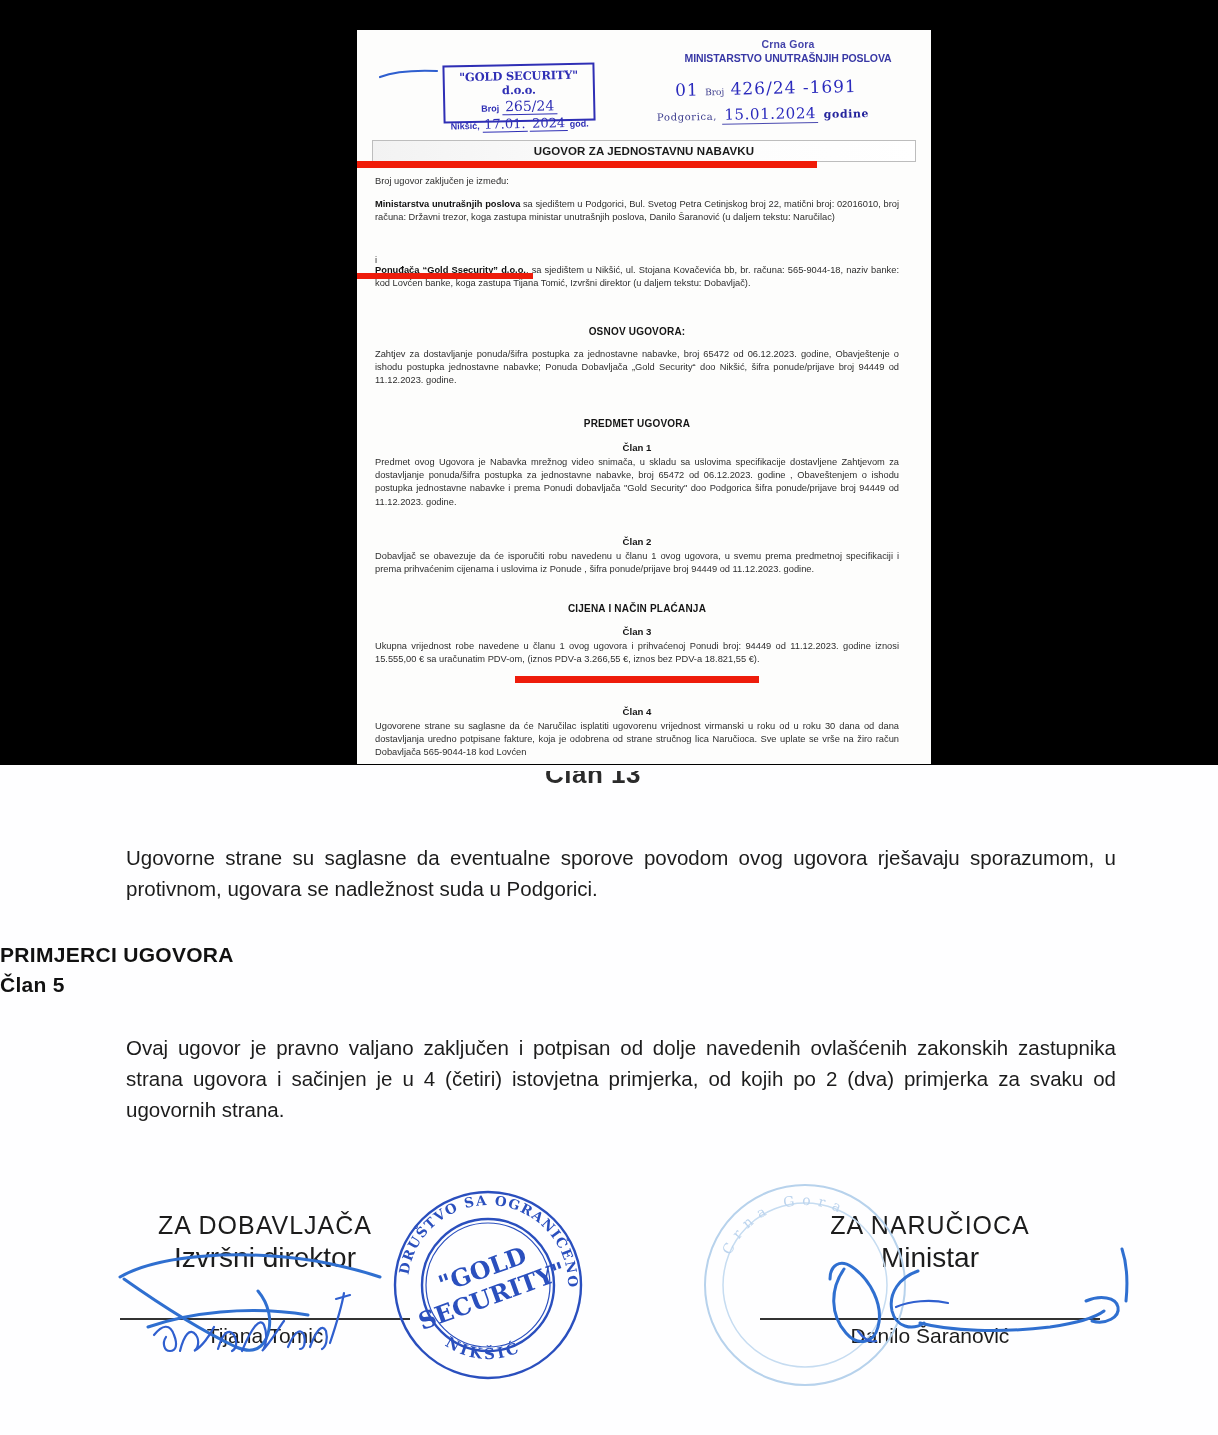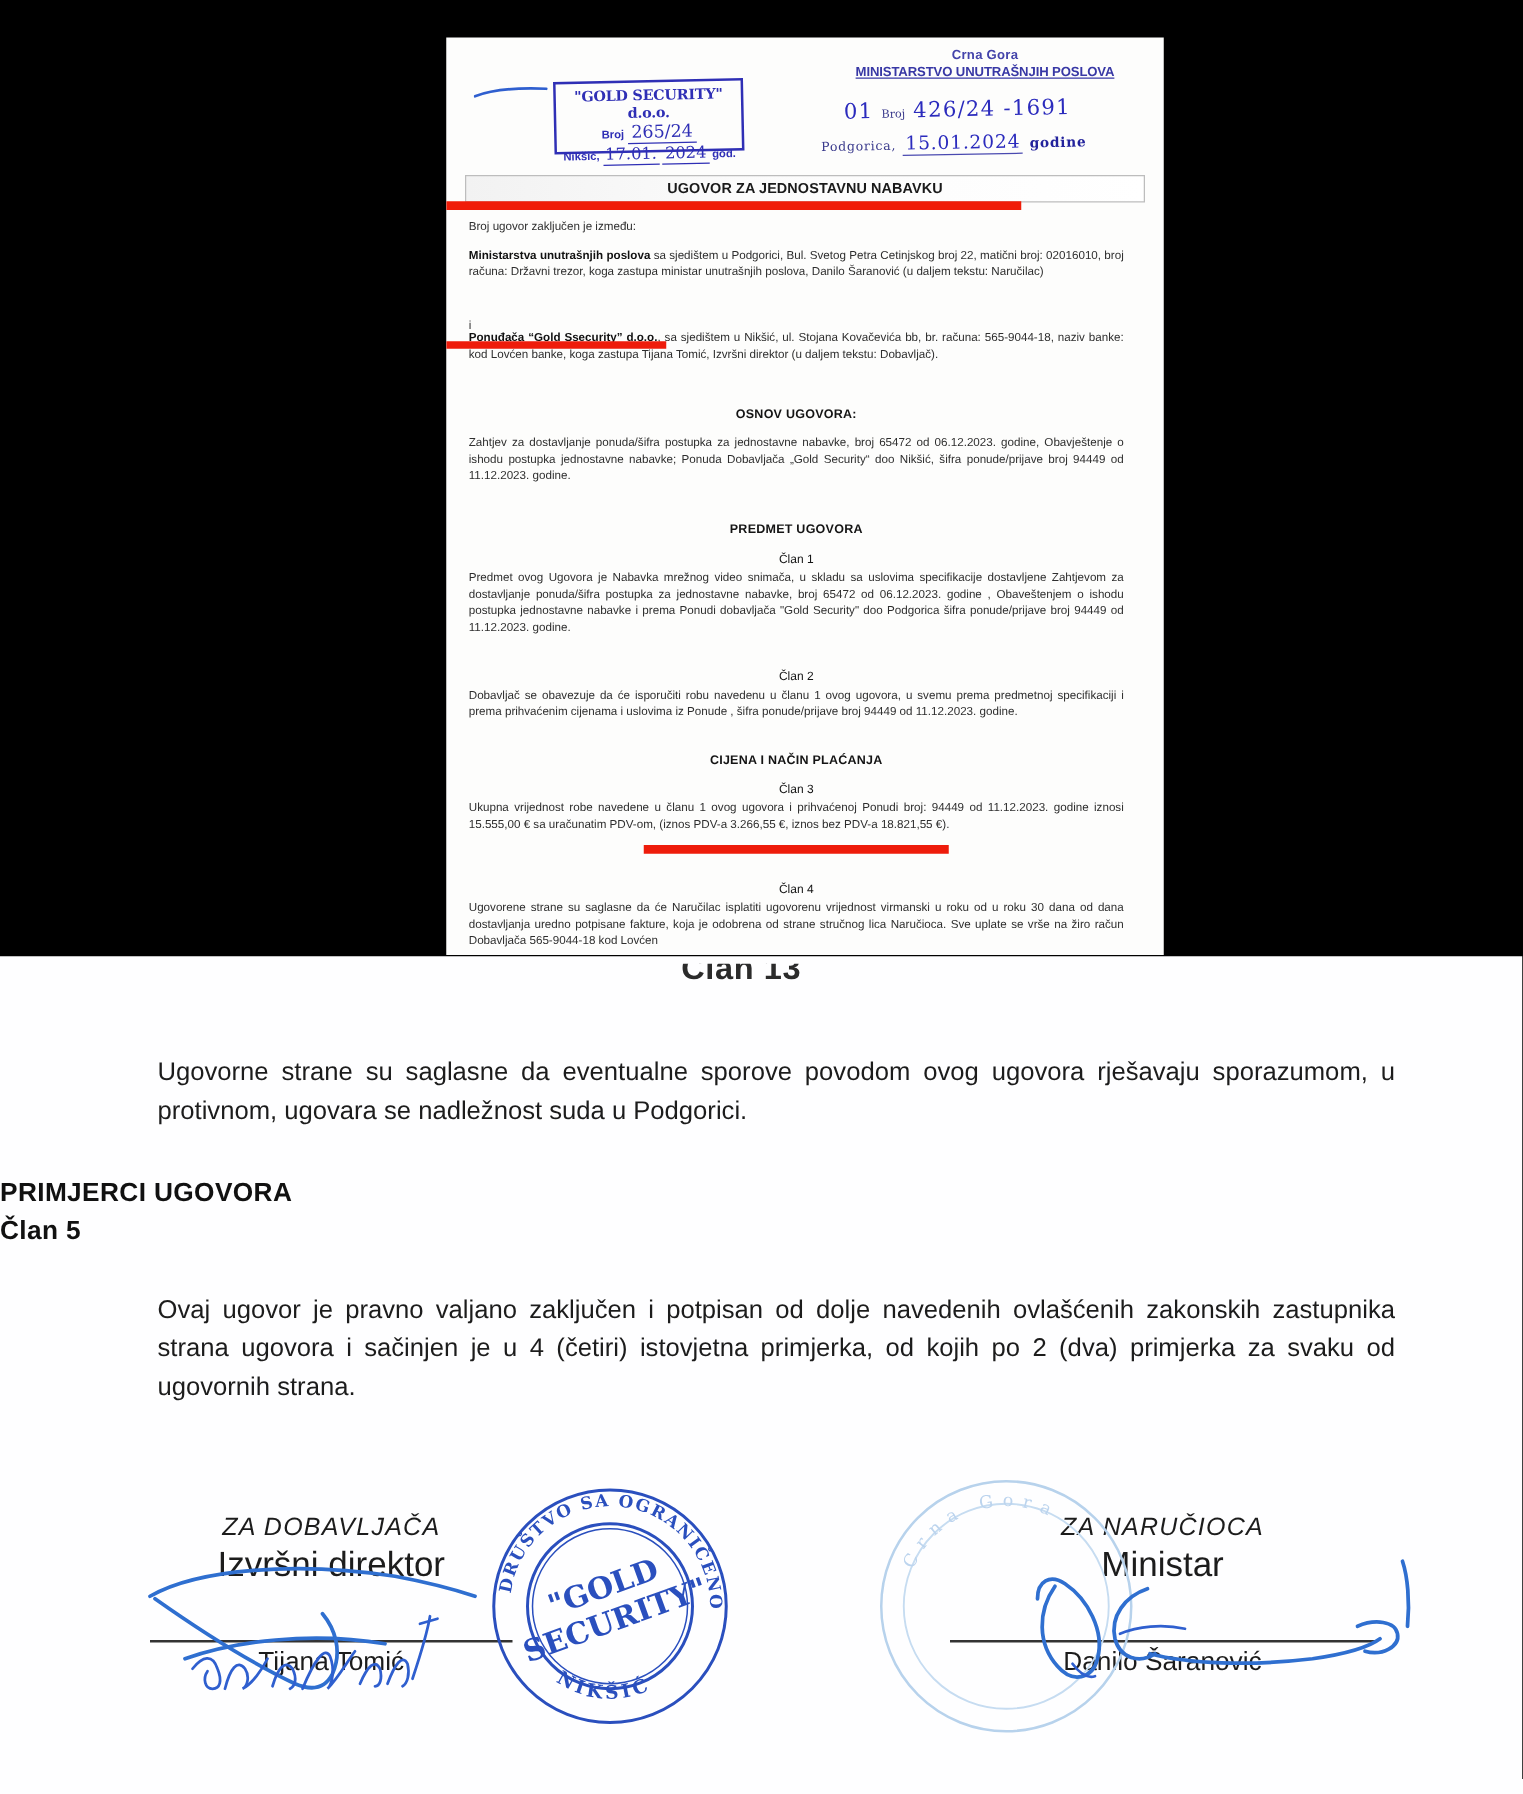--- a/index.html
+++ b/index.html
@@ -22,21 +22,21 @@
   }
   .page-top .inner { position: relative; width: 100%; height: 100%; }
 
   .hdr-right {
     position: absolute; left: 300px; top: 8px; width: 262px;
     text-align: center;
     color: #23239c;
     font-weight: bold;
   }
   .hdr-right .l1 { font-size: 10.5px; letter-spacing: .2px; opacity: .85; }
-  .hdr-right .l2 { font-size: 10.5px; letter-spacing: -.1px; margin-top: 2px; opacity: .9; text-decoration: underline; }
+  .hdr-right .l2 { font-size: 10.5px; letter-spacing: -.1px; margin-top: 2px; opacity: .9; }
 
   .hw { font-family: "DejaVu Serif", serif; color: #2b2bbd; }
   .hw-line1 {
     position: absolute; left: 318px; top: 48px;
     font-size: 17px; letter-spacing: 1px;
     transform: rotate(-1.2deg);
   }
   .hw-line1 .sm { font-size: 9px; color:#3a3a8c; letter-spacing:0; }
   .hw-line2 {
     position: absolute; left: 300px; top: 75px;
@@ -84,21 +84,21 @@
     font-size: 11.5px; font-weight: bold; color: #1a1a1a; letter-spacing: .1px;
   }
   .title-underline {
     position: absolute; left: 0px; top: 131px;
     width: 460px; height: 7px; background: #f01c08;
   }
 
   .tp { position: absolute; font-size: 9.3px; line-height: 1.42; text-align: justify; color: #2e2e2e; }
   .tp b { color: #111; }
   .ctr-h { font-weight: bold; font-size: 10px; text-align: center; letter-spacing: .2px; color:#141414; }
-  .clan { font-weight: normal; font-size: 9.6px; text-align: center; color:#141414; }
+  .clan { font-weight: bold; font-size: 9.6px; text-align: center; color:#141414; }
 
   .redact-1 {
     position: absolute; left: 0px; top: 243px;
     width: 176px; height: 6px; background: #ee1c0b;
   }
   .redact-2 {
     position: absolute; left: 158px; top: 646px;
     width: 244px; height: 7px; background: #ee1c0b;
   }
 
@@ -120,21 +120,21 @@
   .body-par {
     position: absolute;
     font-size: 20.5px; line-height: 1.5; text-align: justify; color: #1c1c1c;
   }
   .b-title {
     position: absolute; width: 100%; 
     font-size: 21px; font-weight: bold; letter-spacing: .3px; color:#111;
   }
 
   .sig { position: absolute; text-align: center; color: #1c1c1c; }
-  .sig .role1 { font-size: 20px; letter-spacing: 1px; font-style: italic; }
+  .sig .role1 { font-size: 25px; letter-spacing: 1px; }
   .sig .role2 { font-size: 28px; margin-top: 2px; }
   .sig .rule { height: 2px; background: #333; margin-top: 44px; }
   .sig .nm { font-size: 21px; margin-top: 4px; }
 
   .ink { fill: none; stroke: #2f6fd0; stroke-width: 3; stroke-linecap: round; }
   .ink2 { fill: none; stroke: #2f5fcf; stroke-width: 2.2; stroke-linecap: round; }
 </style>
 </head>
 <body>
 

